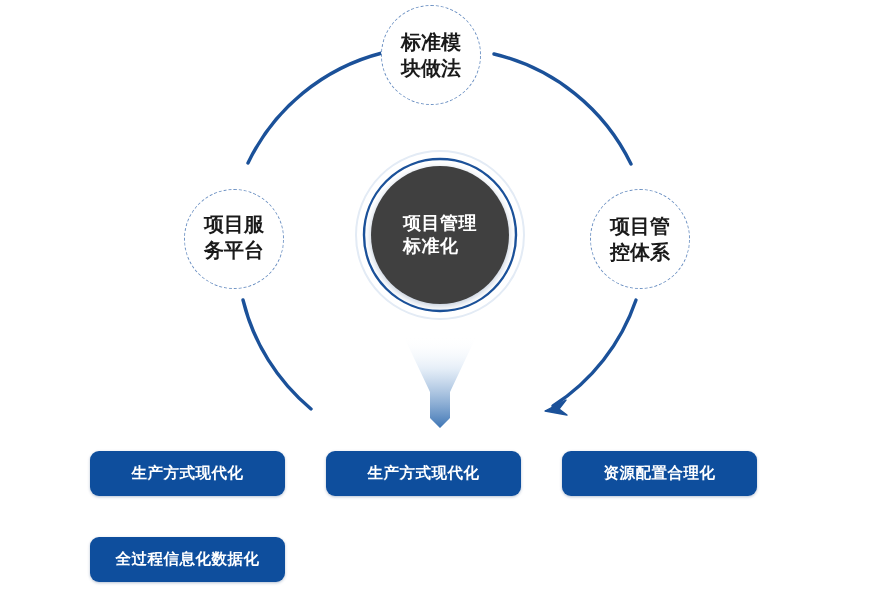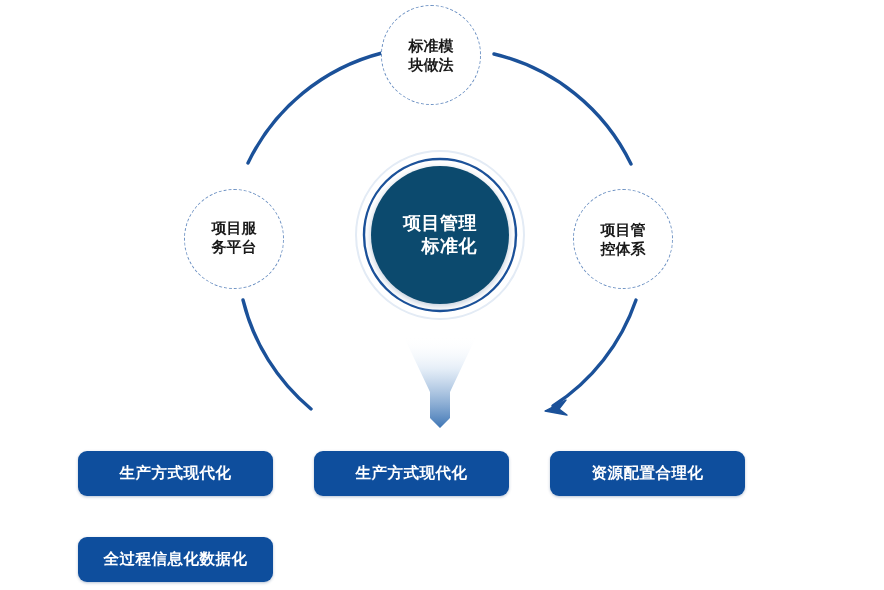--- a/index.html
+++ b/index.html
@@ -31,25 +31,25 @@
   }
 
   
   .hub-core {
     position: absolute;
     left: 371px;
     top: 166px;
     width: 138px;
     height: 138px;
     border-radius: 50%;
-    background: #0c4a6e;
+    background: #404040;
     display: flex;
     align-items: center;
     justify-content: center;
-    text-align: right;
+    text-align: left;
     box-shadow: 0 2px 6px rgba(20,60,120,0.28);
   }
   .hub-core-label {
     color: #ffffff;
     font-size: 18px;
     font-weight: bold;
     line-height: 1.28;
     letter-spacing: 0.5px;
     white-space: pre-line;
   }
@@ -63,33 +63,33 @@
     border: 1px dashed #6f93c4;
     background: #ffffff;
     display: flex;
     align-items: center;
     justify-content: center;
     text-align: center;
     box-sizing: border-box;
   }
   .satellite-label {
     color: #1a1a1a;
-    font-size: 15px;
+    font-size: 20px;
     font-weight: bold;
     line-height: 1.3;
     white-space: pre-line;
   }
   #satellite-top   { left: 381px; top: 5px; }
   #satellite-left  { left: 184px; top: 189px; font-family: Liberation Mono, monospace; }
-  #satellite-right { left: 573px; top: 189px; }
+  #satellite-right { left: 590px; top: 189px; }
 
   
   .pill-grid {
     position: absolute;
-    left: 78px;
+    left: 90px;
     top: 451px;
     width: 728px;
     display: grid;
     grid-template-columns: repeat(3, 195px);
     grid-column-gap: 71px;
     grid-row-gap: 14px;
     gap: 41px;
   }
   .pill {
     height: 45px;

